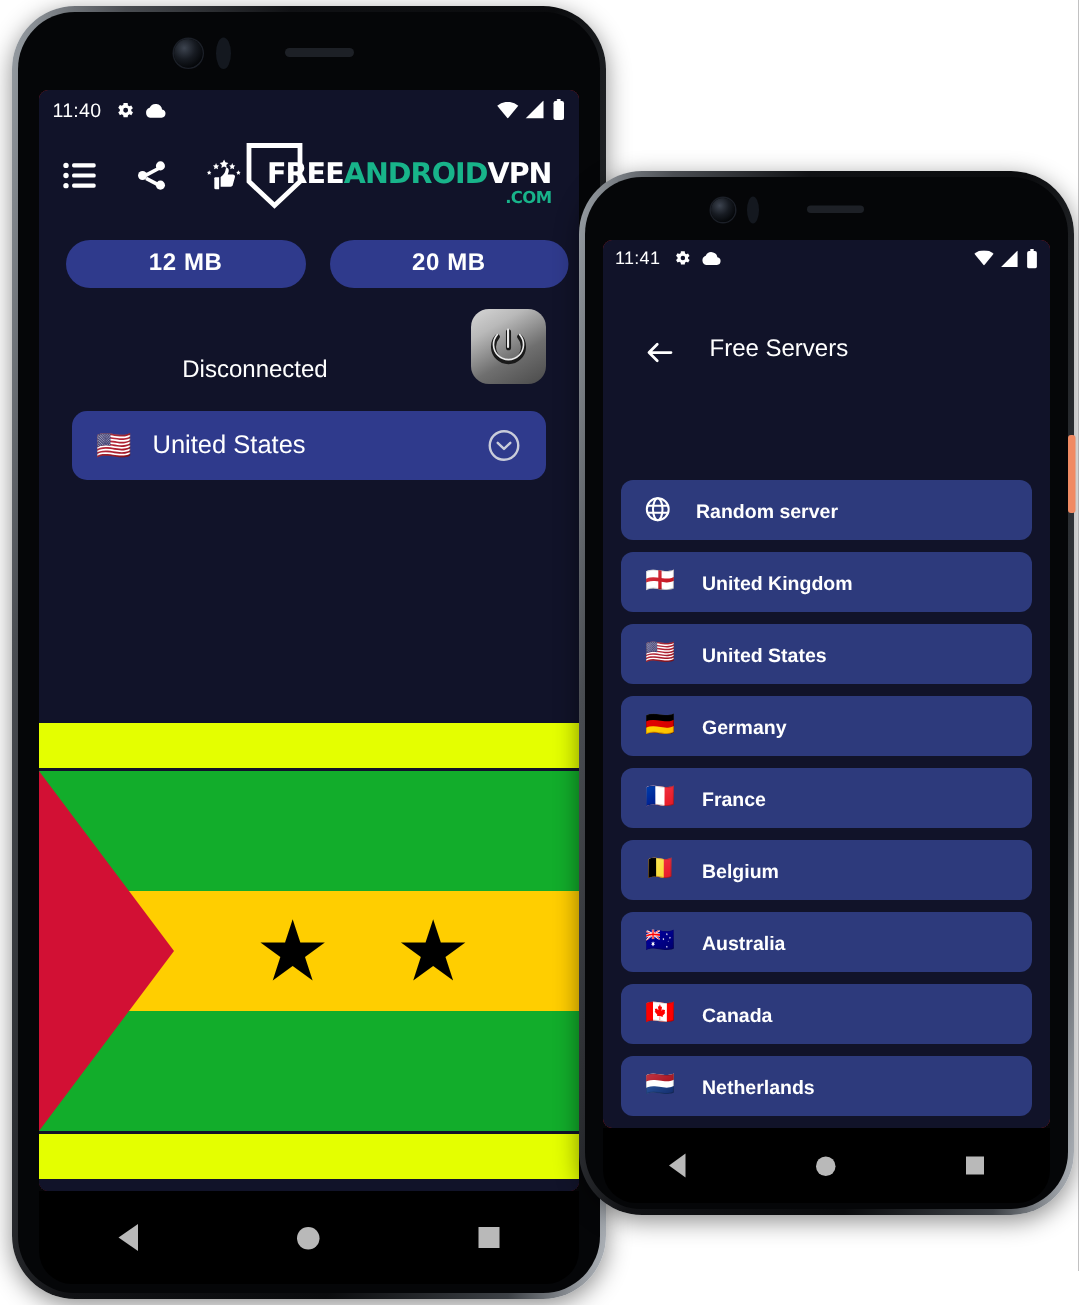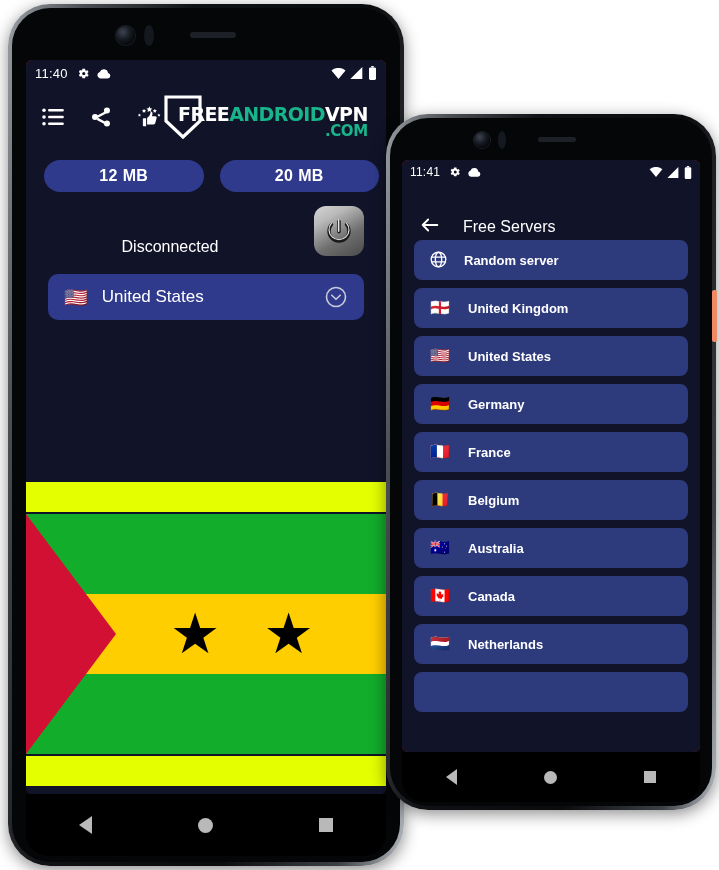--- a/index.html
+++ b/index.html
@@ -58,21 +58,21 @@
 
   
   .app1 { position:absolute; inset:0; display:flex; flex-direction:column; background:#111329; }
   .toolbar { display:flex; align-items:center; height:62px; padding:0 14px; }
   .tb-icons { display:flex; align-items:center; gap:22px; }
   .tb-ico { width:26px; height:26px; display:flex; align-items:center; justify-content:center; }
   .brand { margin-left:auto; display:flex; align-items:center; padding-right:6px; }
   .shield-wrap { position:relative; width:42px; height:48px; flex:none; }
   .brandtext { display:flex; flex-direction:column; margin-left:-26px; line-height:1; }
   .brandrow1 { font-size:19px; font-weight:bold; letter-spacing:-.6px; font-family:"DejaVu Sans", sans-serif;margin-top:10px; }
-  .brandrow2 { font-size:15px; font-weight:bold; letter-spacing:-.4px; text-align:right; font-family:"DejaVu Sans", sans-serif; }
+  .brandrow2 { font-size:11px; font-weight:bold; letter-spacing:-.4px; text-align:right; font-family:"DejaVu Sans", sans-serif; }
   .c-white { color:#ffffff; }
   .c-teal  { color:#18b48a; }
 
   .pills { display:flex; gap:16px; padding:12px 7px 0 18px; }
   .pill { flex:1; height:32px; border-radius:16px; background:#2f3a8c;
           display:flex; align-items:center; justify-content:center;
           color:#fff; font-size:16px; font-weight:bold; letter-spacing:.4px; }
 
   .statusrow { display:flex; align-items:flex-end; padding:14px 22px 0 26px; }
   .status-text { color:#ffffff; font-size:16px; flex:1; text-align:center; padding-right:26px; }
@@ -93,22 +93,22 @@
   .stp-stripe-mid { position:absolute; left:0; right:0; top:33.34%; height:33.33%; background:#ffce00; }
   .stp-tri { position:absolute; left:0; top:0; width:0; height:0;
              border-top:120px solid transparent; border-bottom:120px solid transparent;
              border-left:90px solid #d21034; }
   .stp-star { position:absolute; top:50%; transform:translateY(-50%); font-size:56px; color:#000; line-height:1; }
   .stp-star.s1 { left:40%; }
   .stp-star.s2 { left:66%; }
   .flagzone .gap { height:6px; background:#111329; }
 
   
-  .app2 { position:absolute; inset:0; display:flex; flex-direction:column; background:#111329; }
-  .appbar2 { display:flex; align-items:flex-end; height:52px; padding:0 17px; gap:22px; }
+  .app2 { position:absolute; inset:0; display:flex; flex-direction:column; background:#111329;gap:40px; }
+  .appbar2 { display:flex; align-items:flex-start; height:52px; padding:0 27px; gap:22px; }
   .back-arrow { width:22px; height:22px; flex:none; }
   .appbar2-title { color:#fff; font-size:16px; }
   .srv-list { flex:1; padding:4px 12px 0 12px; overflow:hidden; }
   .srv-item { height:40px; border-radius:8px; background:#2d3a7c;
               display:flex; align-items:center; padding:0 14px; gap:16px; margin-bottom:8px; }
   .srv-flag { font-size:16px; width:24px; text-align:center; line-height:1; flex:none; }
   .srv-label { color:#fff; font-size:13px; font-weight:bold; }
   .globe-ico { width:20px; height:20px; flex:none; }
 
   

